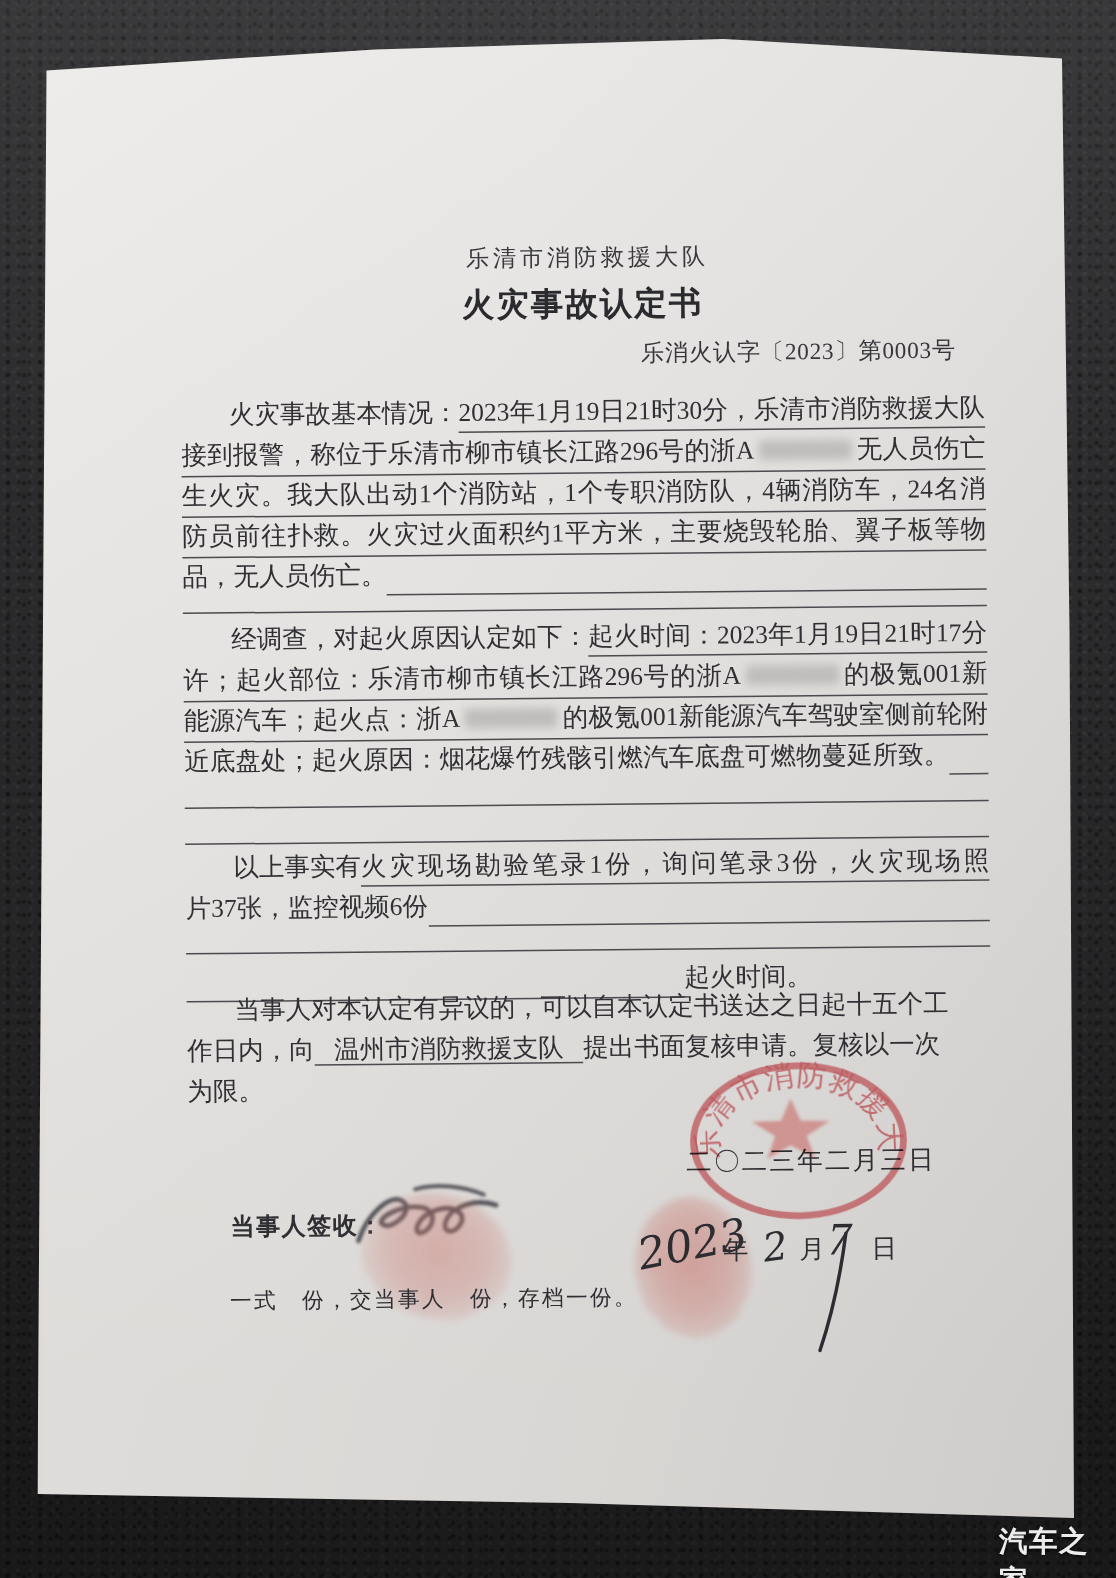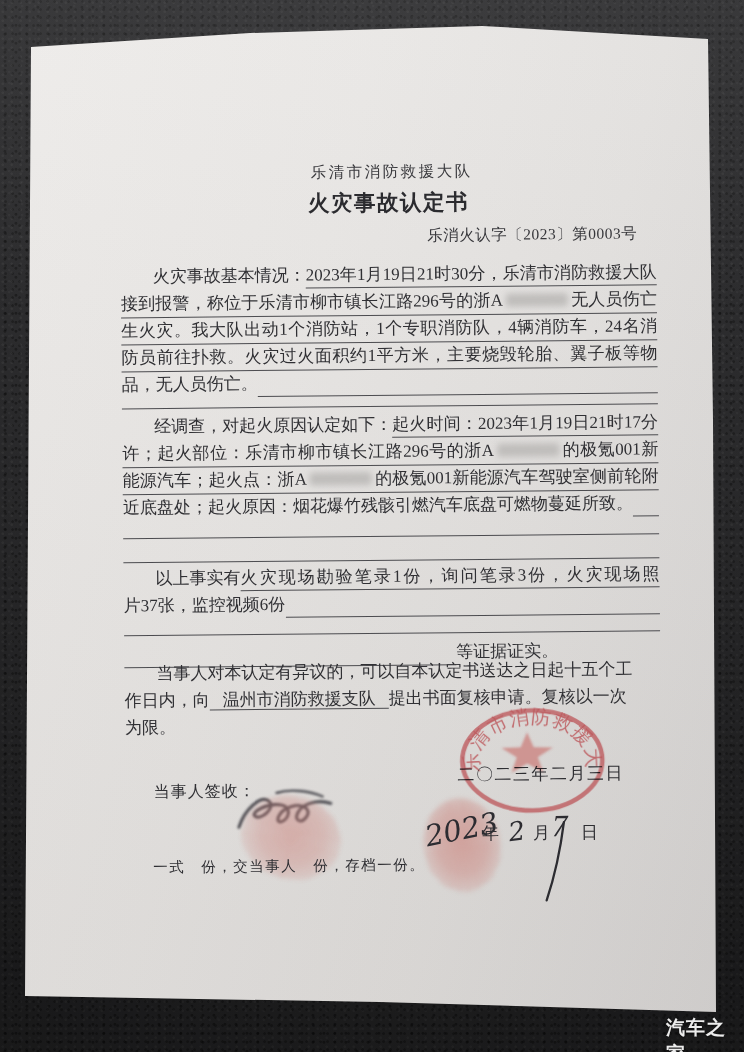--- a/index.html
+++ b/index.html
@@ -52,21 +52,21 @@
   .filler{flex:auto;border-bottom:1.3px solid #4b4b4f;}
   .ul{border-bottom:1.3px solid #4b4b4f;}
   .jl{text-align:justify;text-align-last:justify;}
   .hline{position:absolute;left:123px;width:536px;height:0;border-top:1.3px solid #4b4b4f;}
   .seg{flex:none;width:332px;border-bottom:1.3px solid #4b4b4f;}
   .org-ul{border-bottom:1.3px solid #4b4b4f;padding:0 13px;}
   .redact{display:inline-block;width:62px;height:13px;margin:0 3px;vertical-align:-1px;background:#bfbdbb;filter:blur(3px);border-radius:2px;}
   .indent-text{text-indent:32px;}
 
   .issue-date{position:absolute;left:455px;top:764px;font-size:17px;letter-spacing:1.5px;color:#2e2e32;}
-  .sign-label{position:absolute;left:151px;top:780px;font-size:16px;letter-spacing:1px;}
+  .sign-label{position:absolute;left:151px;top:806px;font-size:16px;letter-spacing:1px;font-weight:bold;}
   .footer-note{position:absolute;left:150px;top:856px;font-size:14.5px;letter-spacing:1.5px;color:#2e2e32;}
 
   .seal-svg{position:absolute;left:447px;top:700px;mix-blend-mode:multiply;opacity:.92;filter:blur(.4px);}
   .sig-svg{position:absolute;left:228px;top:784px;filter:blur(1.1px);opacity:.82;}
   .hand-svg{position:absolute;left:415px;top:798px;}
 
   .fp{position:absolute;border-radius:50%;
     background:
       repeating-radial-gradient(circle at 50% 48%, rgba(198,116,108,.30) 0 1.4px, rgba(198,116,108,0) 1.4px 4px),
       radial-gradient(ellipse at 50% 46%, rgba(202,118,110,.50) 0%, rgba(202,118,110,.34) 45%, rgba(202,118,110,.12) 68%, transparent 75%);
@@ -131,21 +131,21 @@
     <span class="lbl ind">以上事实有</span>
     <span class="fw jl">火灾现场勘验笔录1份，询问笔录3份，火灾现场照</span>
   </div>
   <div class="row flex" style="top:591px">
     <span class="lbl">片37张，监控视频6份</span>
     <span class="filler"></span>
   </div>
   <div class="hline" style="top:633px"></div>
   <div class="row flex" style="top:640px">
     <span class="seg"></span>
-    <span class="lbl">等证据证实。</span>
+    <span class="lbl">起火时间。</span>
   </div>
 
   <div class="row indent-text" style="top:659px">
     <span>当事人对本认定有异议的，可以自本认定书送达之日起十五个工</span>
   </div>
   <div class="row" style="top:686px">
     <span>作日内，向</span><span class="org-ul">温州市消防救援支队</span><span>提出书面复核申请。复核以一次</span>
   </div>
   <div class="row" style="top:713px">
     <span>为限。</span>

